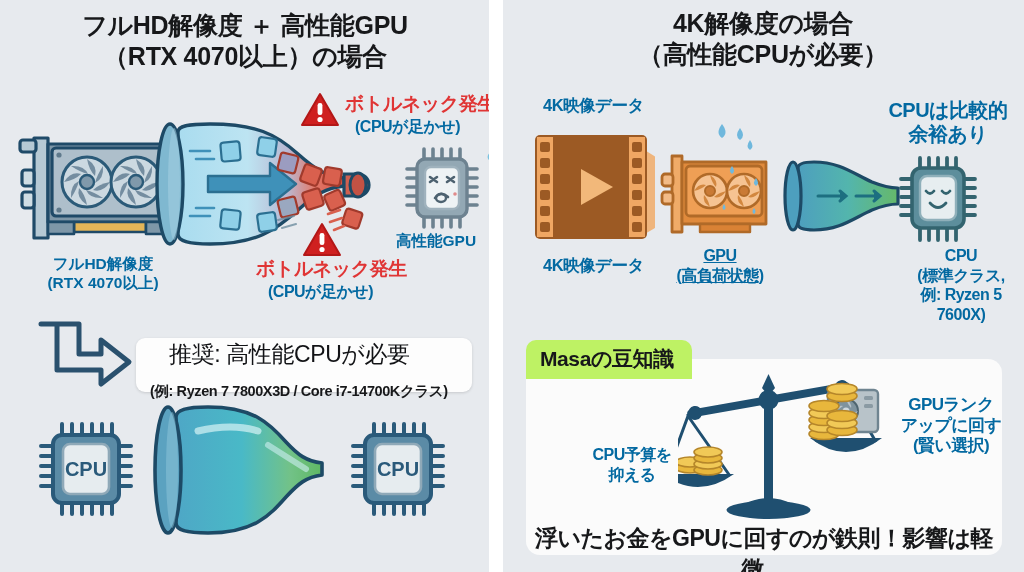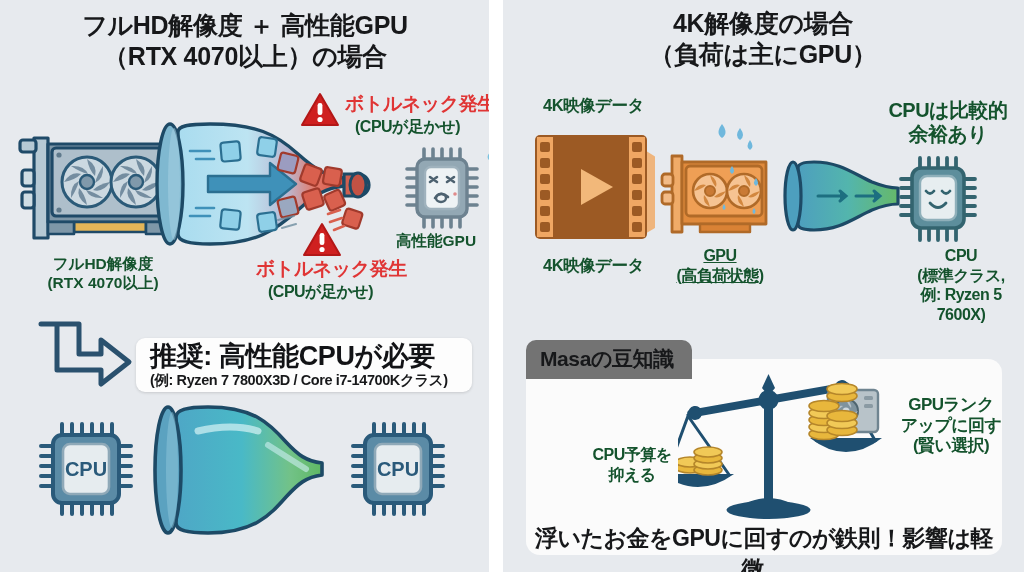--- a/index.html
+++ b/index.html
@@ -19,21 +19,21 @@
   
   .title{
     position:absolute;text-align:center;color:#17181a;
     font-weight:bold;line-height:1.22;letter-spacing:-0.3px;
     white-space:pre-line;
   }
   .title.l{left:30px;top:10px;width:430px;font-size:25px;}
   .title.r{left:523px;top:8px;width:480px;font-size:25px;}
 
   
-  .cap{position:absolute;color:#14532d;font-weight:bold;line-height:1.22;white-space:pre-line;}
+  .cap{position:absolute;color:#0369a1;font-weight:bold;line-height:1.22;white-space:pre-line;}
   .cap.red{color:#e03535;}
   .cap.c{text-align:center;}
 
   
   
   .gpucard{position:absolute;}
   .gpucard svg{display:block;}
 
   
   .bnbottle{position:absolute;left:148px;top:118px;}
@@ -47,41 +47,41 @@
   
   .bentarrow{position:absolute;left:33px;top:318px;}
 
   
   .reccard{
     position:absolute;left:136px;top:338px;width:336px;height:54px;
     background:#fdfdfd;border-radius:9px;
     box-shadow:0 1px 3px rgba(0,0,0,.14);
     padding:4px 12px 4px 14px;box-sizing:border-box;
   }
-  .reccard .l1{font-size:27px;font-weight:bold;color:#121316;line-height:1.05;letter-spacing:-0.4px;}
-  .reccard .l2{font-size:14.5px;font-weight:bold;color:#17181a;line-height:1.2;letter-spacing:-0.4px;margin-top:2px;}
+  .reccard .l1{font-size:23px;font-weight:normal;color:#121316;line-height:1.05;letter-spacing:-0.4px;margin-left:19px;}
+  .reccard .l2{font-size:14.5px;font-weight:bold;color:#17181a;line-height:1.2;letter-spacing:-0.4px;margin-top:17px;}
 
   
   .goodbottle{position:absolute;left:150px;top:405px;}
   .cpuchip{position:absolute;}
 
   
   .filmstrip{position:absolute;left:531px;top:131px;}
   .orangegpu{position:absolute;left:660px;top:152px;}
   .funnel{position:absolute;left:782px;top:160px;}
   .happycpu{position:absolute;left:898px;top:155px;}
 
   
   .tipcard{
     position:absolute;left:526px;top:359px;width:476px;height:196px;
     background:#fbfbfb;border-radius:14px;
   }
   .tiptab{
     position:absolute;left:526px;top:340px;
-    background:#737373;border-radius:10px 10px 0 0;
+    background:#bef264;border-radius:10px 10px 0 0;
     padding:5px 18px 6px 14px;
   }
   .tiptab span{font-size:21px;font-weight:bold;color:#17181a;letter-spacing:-0.4px;}
   .scale{position:absolute;left:678px;top:372px;}
   .tipfooter{
     position:absolute;left:526px;top:523px;width:476px;text-align:center;
     font-size:23px;font-weight:bold;color:#17181a;letter-spacing:-0.5px;
   }
 </style>
 </head>
@@ -362,21 +362,21 @@
       <rect x="25" y="24" width="46" height="50" rx="7" fill="#e6ecef" stroke="#8fa9b8" stroke-width="2.6"></rect>
       <text x="48" y="56" text-anchor="middle" font-family="Liberation Sans, sans-serif" font-size="20" font-weight="bold" fill="#2a5a7a">CPU</text>
     </svg>
   </div>
 
   <div class="divider"></div>
 
   <div class="panel right"></div>
 
   <div class="title r">4K解像度の場合
-（負荷は主にGPU）</div>
+（高性能CPUが必要）</div>
 
   <div class="cap" style="left:543px;top:95px;font-size:16.5px;letter-spacing:-0.5px;">4K映像データ</div>
 
   <div class="filmstrip">
     <svg width="124" height="112" viewBox="0 0 124 112">
 
       <path d="M112 18 L150 42 L150 82 L112 104 Z" fill="#f0ab68" opacity=".85"></path>
       <rect x="4" y="4" width="112" height="104" rx="5" fill="#9c5a24"></rect>
       <g fill="#f0a763">
         <rect x="6" y="6" width="16" height="100"></rect>

